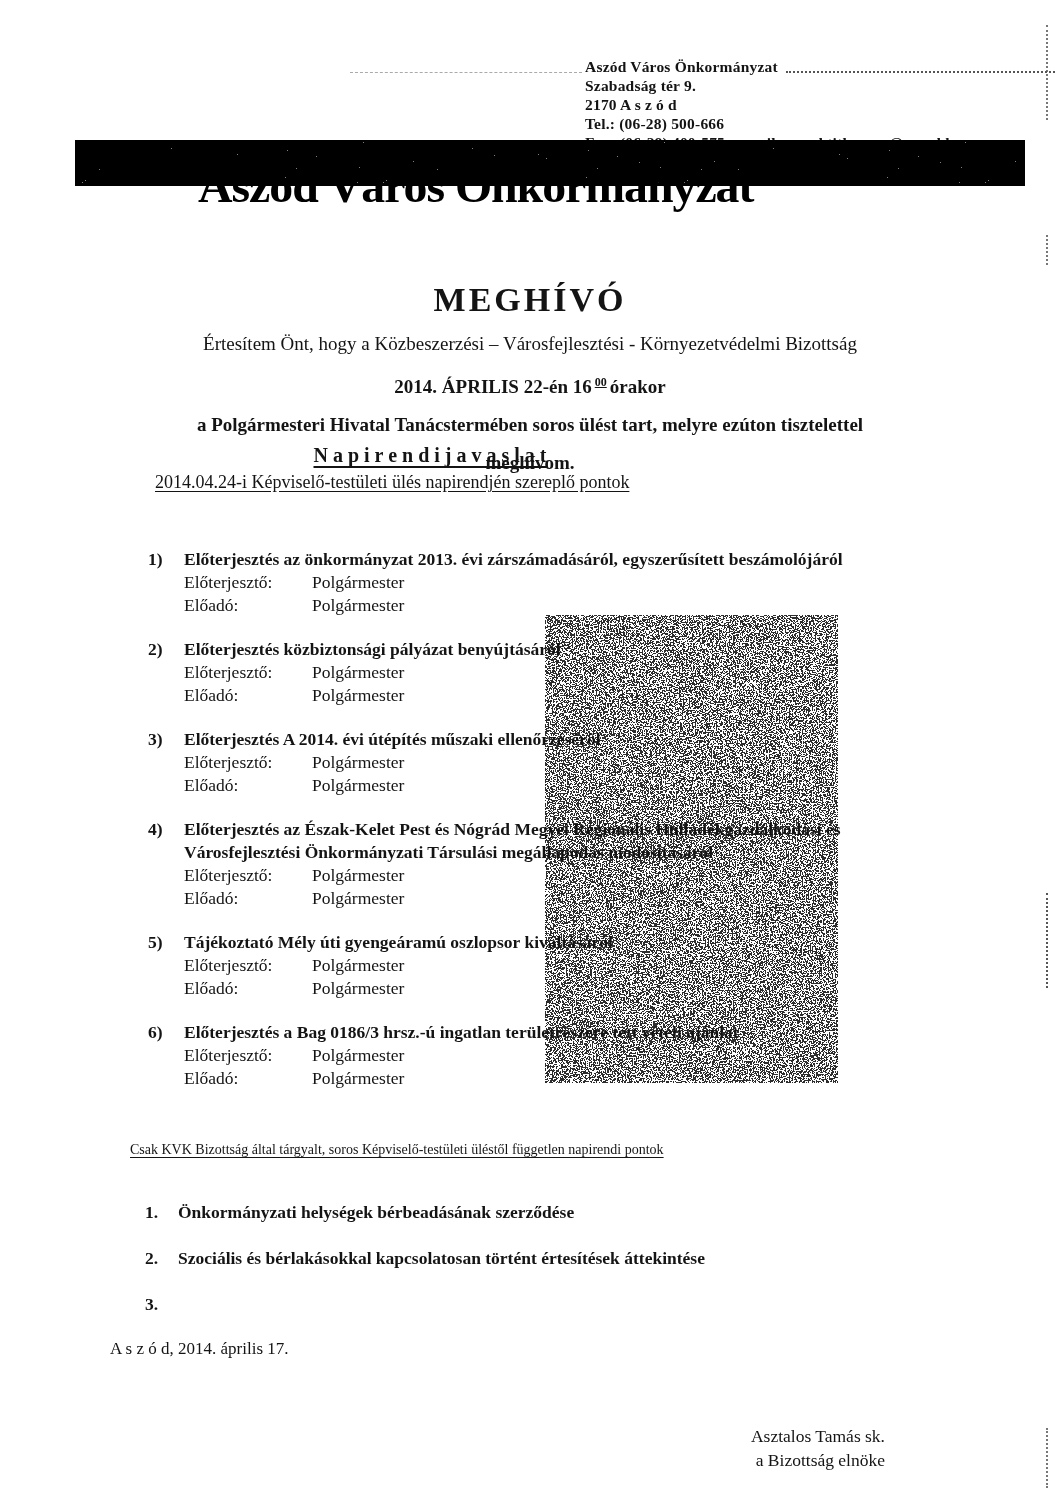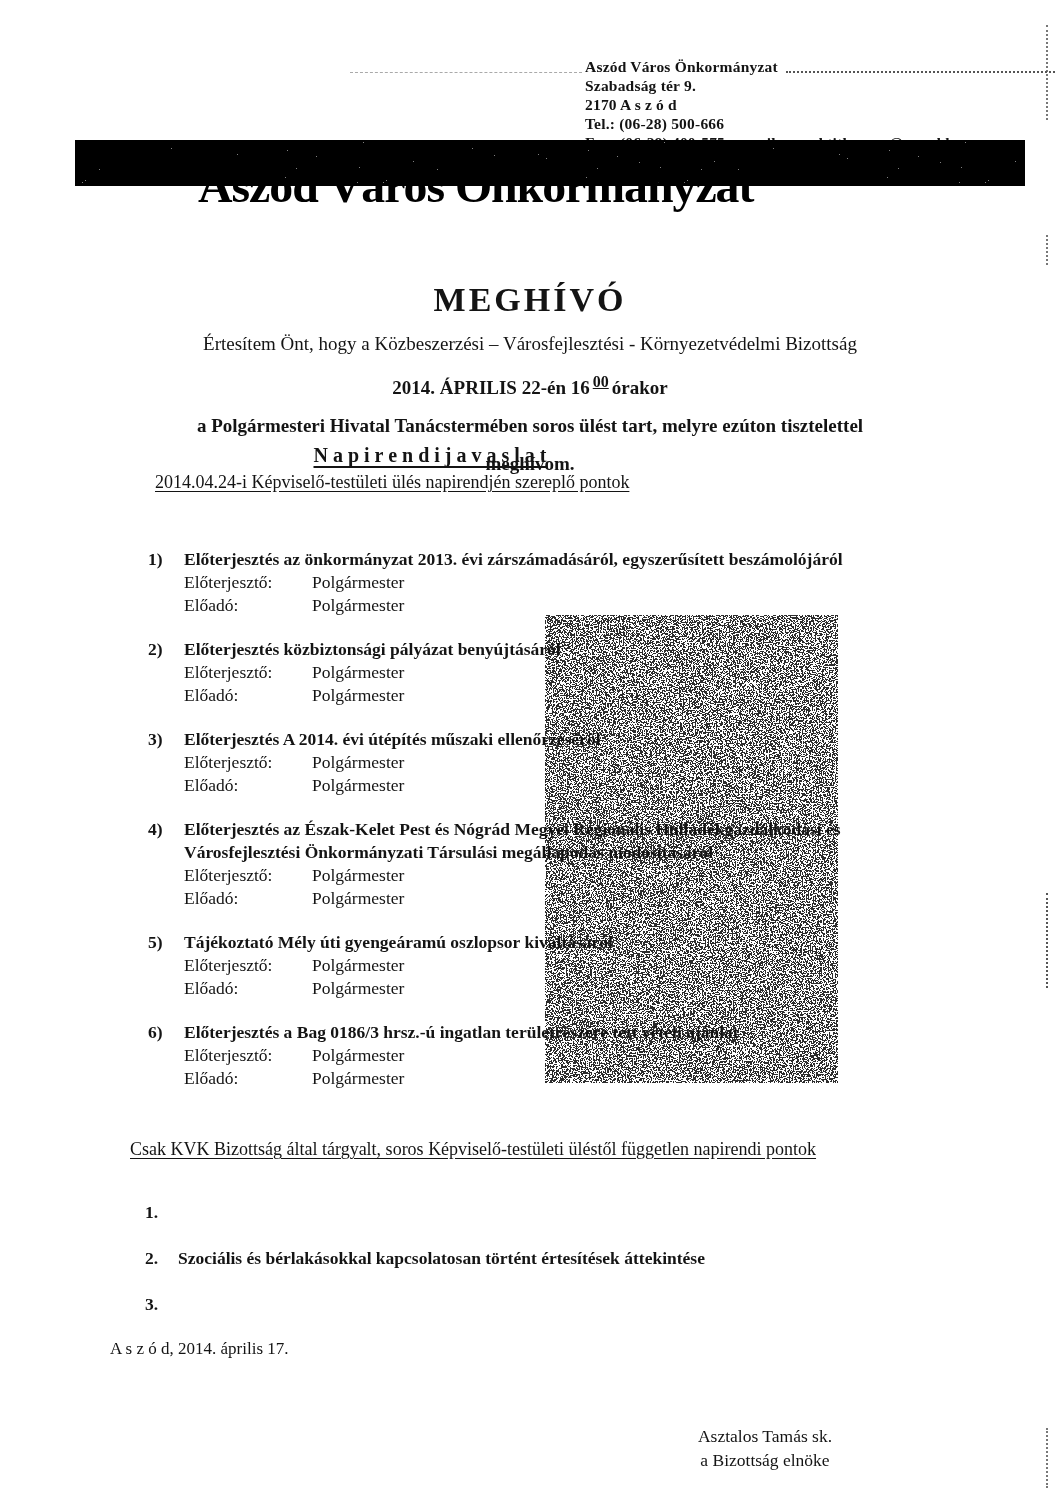--- a/index.html
+++ b/index.html
@@ -36,21 +36,21 @@
   }
 
   
   .invite { left:100px; top:281px; width:860px; text-align:center; z-index:1; }
   .invite h1 {
     margin:0 0 10px 0; font-size:34px; letter-spacing:3px; font-weight:bold;
   }
   .invite p { margin:12px; font-size:19px; line-height:26px; }
   .bold { font-weight:bold; }
   .sup00 {
-    font-size:16px; vertical-align:super; font-weight:bold;
+    font-size:12px; vertical-align:super; font-weight:bold;
     text-decoration:underline; margin:0 3px 0 3px;text-align:center;
   }
 
   .agenda-heading { left:0; top:444px; width:860px; text-align:center; z-index:1; }
   .agenda-heading span {
     font-size:20px; font-weight:bold;
     text-decoration:underline; text-underline-offset:4px; text-decoration-thickness:2px;
   }
 
   .list1-heading {
@@ -64,31 +64,31 @@
   .agenda { left:148px; top:548px; width:806px; font-size:17.5px; line-height:23px; z-index:1; }
   .agenda .item { margin-bottom:21px; }
   .trow { display:flex; font-weight:bold; }
   .num { width:36px; flex:none; }
   .ttl { flex:1; }
   .row { display:flex; padding-left:36px; }
   .lbl { width:128px; flex:none; }
 
   .sec2-heading {
     left:130px; top:1136px; width:752px; z-index:1;
-    font-size:18px; line-height:27px; text-align:justify;
+    font-size:14px; line-height:27px; text-align:justify;
   }
   .sec2-heading span { text-decoration:underline; text-underline-offset:3px; }
 
   .list2 { left:145px; top:1200px; width:870px; font-weight:bold; font-size:17.5px; z-index:1; }
   .list2 .item2 { display:flex; line-height:24px; margin-bottom:22px; }
   .num2 { width:33px; flex:none; }
 
   .dateline { left:110px; top:1339px; font-size:17px; z-index:1; }
 
-  .signature { left:645px; top:1424px; width:240px; text-align:center;
+  .signature { left:645px; top:1424px; width:240px; text-align:right;
     font-size:17.5px; line-height:24px; z-index:1; }
 
   
   .edge { border-left:2px dotted #777; width:0; left:1046px; z-index:0; }
   .edge.e1 { top:25px;  height:95px; }
   .edge.e2 { top:235px; height:30px; }
   .edge.e3 { top:893px; height:95px; border-left-color:#555; }
   .edge.e4 { top:1428px; height:60px; }
 </style>
 </head>
@@ -255,20 +255,21 @@
 
 </div>
 
 <div class="abs sec2-heading">
   <span>Csak KVK Bizottság által tárgyalt, soros Képviselő-testületi üléstől független napirendi pontok</span>
 </div>
 
 <div class="abs list2">
   <div class="item2">
     <span class="num2">1.</span>
+    <span>Önkormányzati helységek bérbeadásának szerződése</span>
   </div>
   <div class="item2">
     <span class="num2">2.</span>
     <span>Szociális és bérlakásokkal kapcsolatosan történt értesítések áttekintése</span>
   </div>
   <div class="item2">
     <span class="num2">3.</span>
   </div>
 </div>
 

